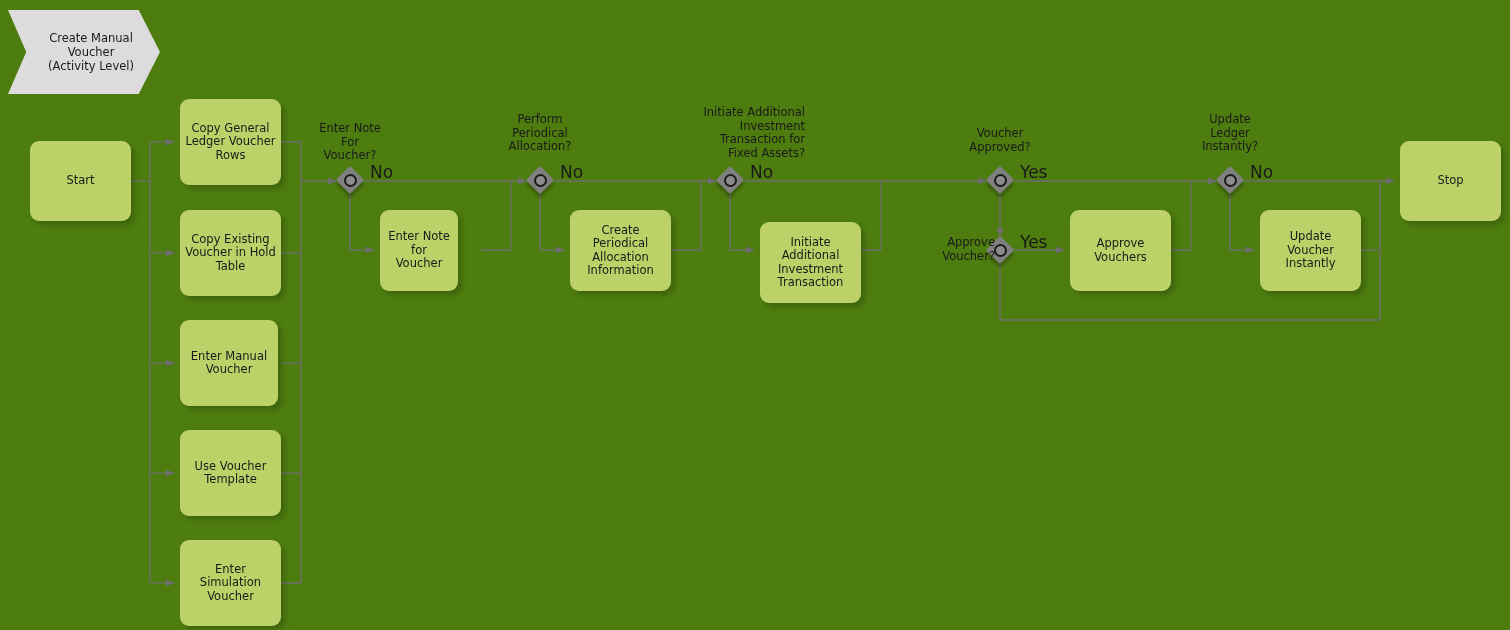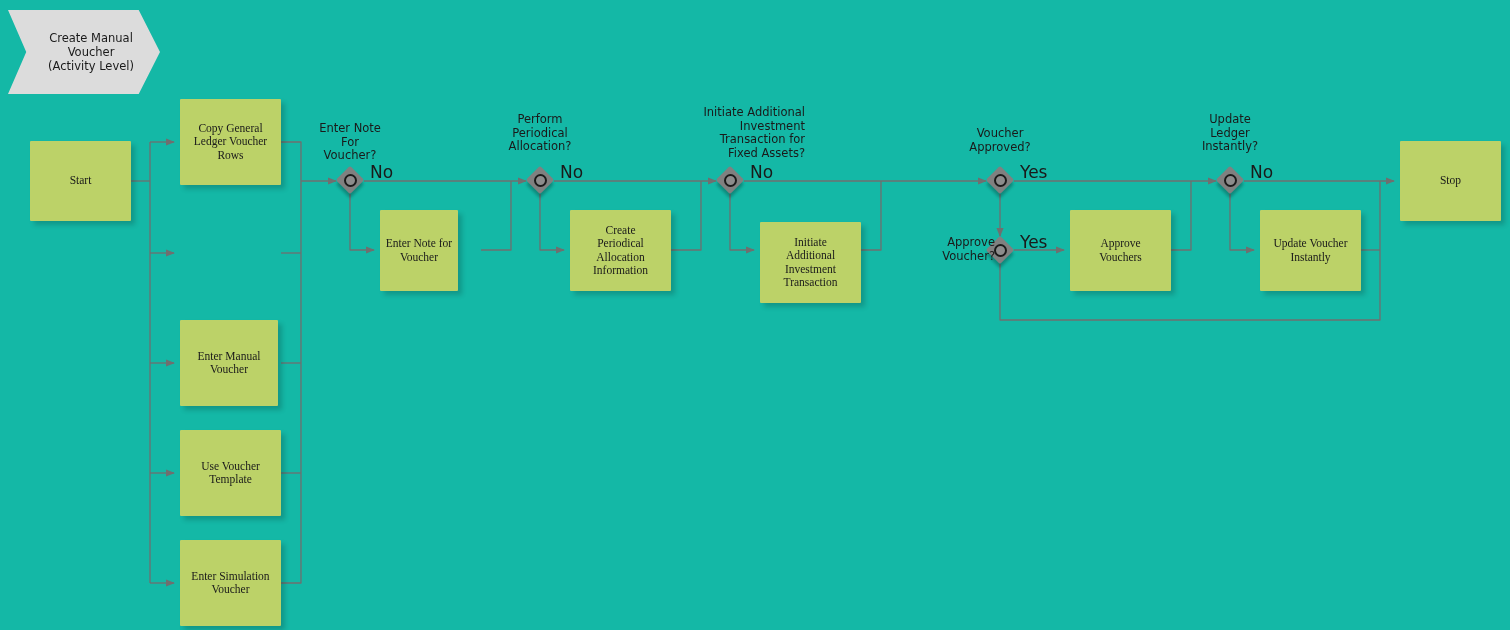--- a/index.html
+++ b/index.html
@@ -8,21 +8,21 @@
     background: #ffffff;
   }
   body {
     font-family: "DejaVu Sans", sans-serif;
     -webkit-font-smoothing: antialiased;
   }
   #canvas {
     position: relative;
     width: 1510px;
     height: 630px;
-    background: #14b8a6;
+    background: #4d7c0f;
     overflow: hidden;
   }
   #edge-layer {
     position: absolute;
     left: 0;
     top: 0;
     width: 1510px;
     height: 630px;
     pointer-events: none;
   }
@@ -41,31 +41,30 @@
     clip-path: polygon(0 0, 86% 0, 100% 50%, 86% 100%, 0 100%, 12% 50%);
     filter: drop-shadow(3px 3px 3px rgba(0,0,0,0.22));
   }
   .banner .banner-text { padding-left: 14px; white-space: pre-line; }
 
   
   .node {
     position: absolute;
     box-sizing: border-box;
     background: #bcd268;
-    border-radius: 1px;
+    border-radius: 9px;
     display: flex;
     align-items: center;
     justify-content: center;
     text-align: center;
     color: #1a1a1a;
     font-size: 11.5px;
     line-height: 13.5px;
     box-shadow: 4px 4px 5px rgba(0,0,0,0.18);
     padding: 2px 5px;
-    font-family: Liberation Serif, serif;
   }
   .node .node-label { white-space: pre-line; }
 
   
   .gateway {
     position: absolute;
     width: 28px;
     height: 28px;
   }
   .gateway .diamond {
@@ -173,20 +172,25 @@
   <div class="node" style="left:30px; top:141px; width:101px; height:80px;">
     <span class="node-label">Start</span>
   </div>
 
   <div class="node" style="left:180px; top:99px; width:101px; height:86px;">
     <span class="node-label">Copy General
 Ledger Voucher
 Rows</span>
   </div>
 
+  <div class="node" style="left:180px; top:210px; width:101px; height:86px;">
+    <span class="node-label">Copy Existing
+Voucher in Hold
+Table</span>
+  </div>
 
   <div class="node" style="left:180px; top:320px; width:98px; height:86px;">
     <span class="node-label">Enter Manual
 Voucher</span>
   </div>
 
   <div class="node" style="left:180px; top:430px; width:101px; height:86px;">
     <span class="node-label">Use Voucher
 Template</span>
   </div>

